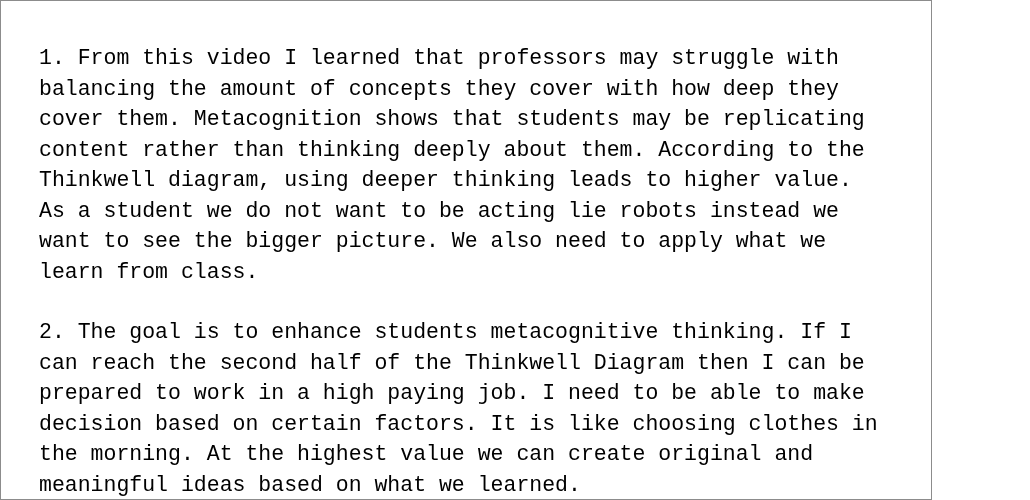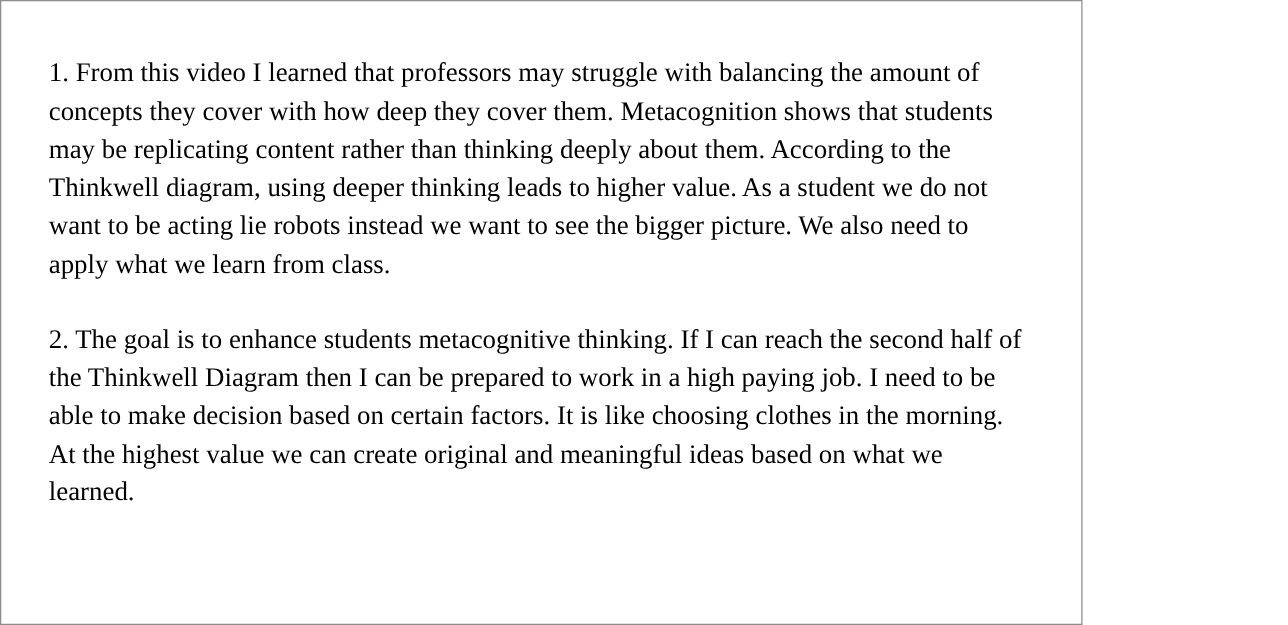--- a/index.html
+++ b/index.html
@@ -7,25 +7,26 @@
     padding: 0;
     background: #ffffff;
   }
   body {
     width: 1030px;
     height: 500px;
     font-family: "Liberation Serif", serif;
   }
   .page {
     box-sizing: border-box;
-    width: 866px;
+    width: 932px;
     height: 500px;
     background: #ffffff;
     border: 1px solid #8c8c8c;
     padding: 42px 46px 0 38px;
+    font-family: Liberation Mono, monospace;
   }
   .doc-body {
     color: #000000;
     font-size: 21.5px;
     line-height: 30.5px;
     text-align: left;
   }
   .paragraph {
     margin: 0 0 30px 0;
   }

